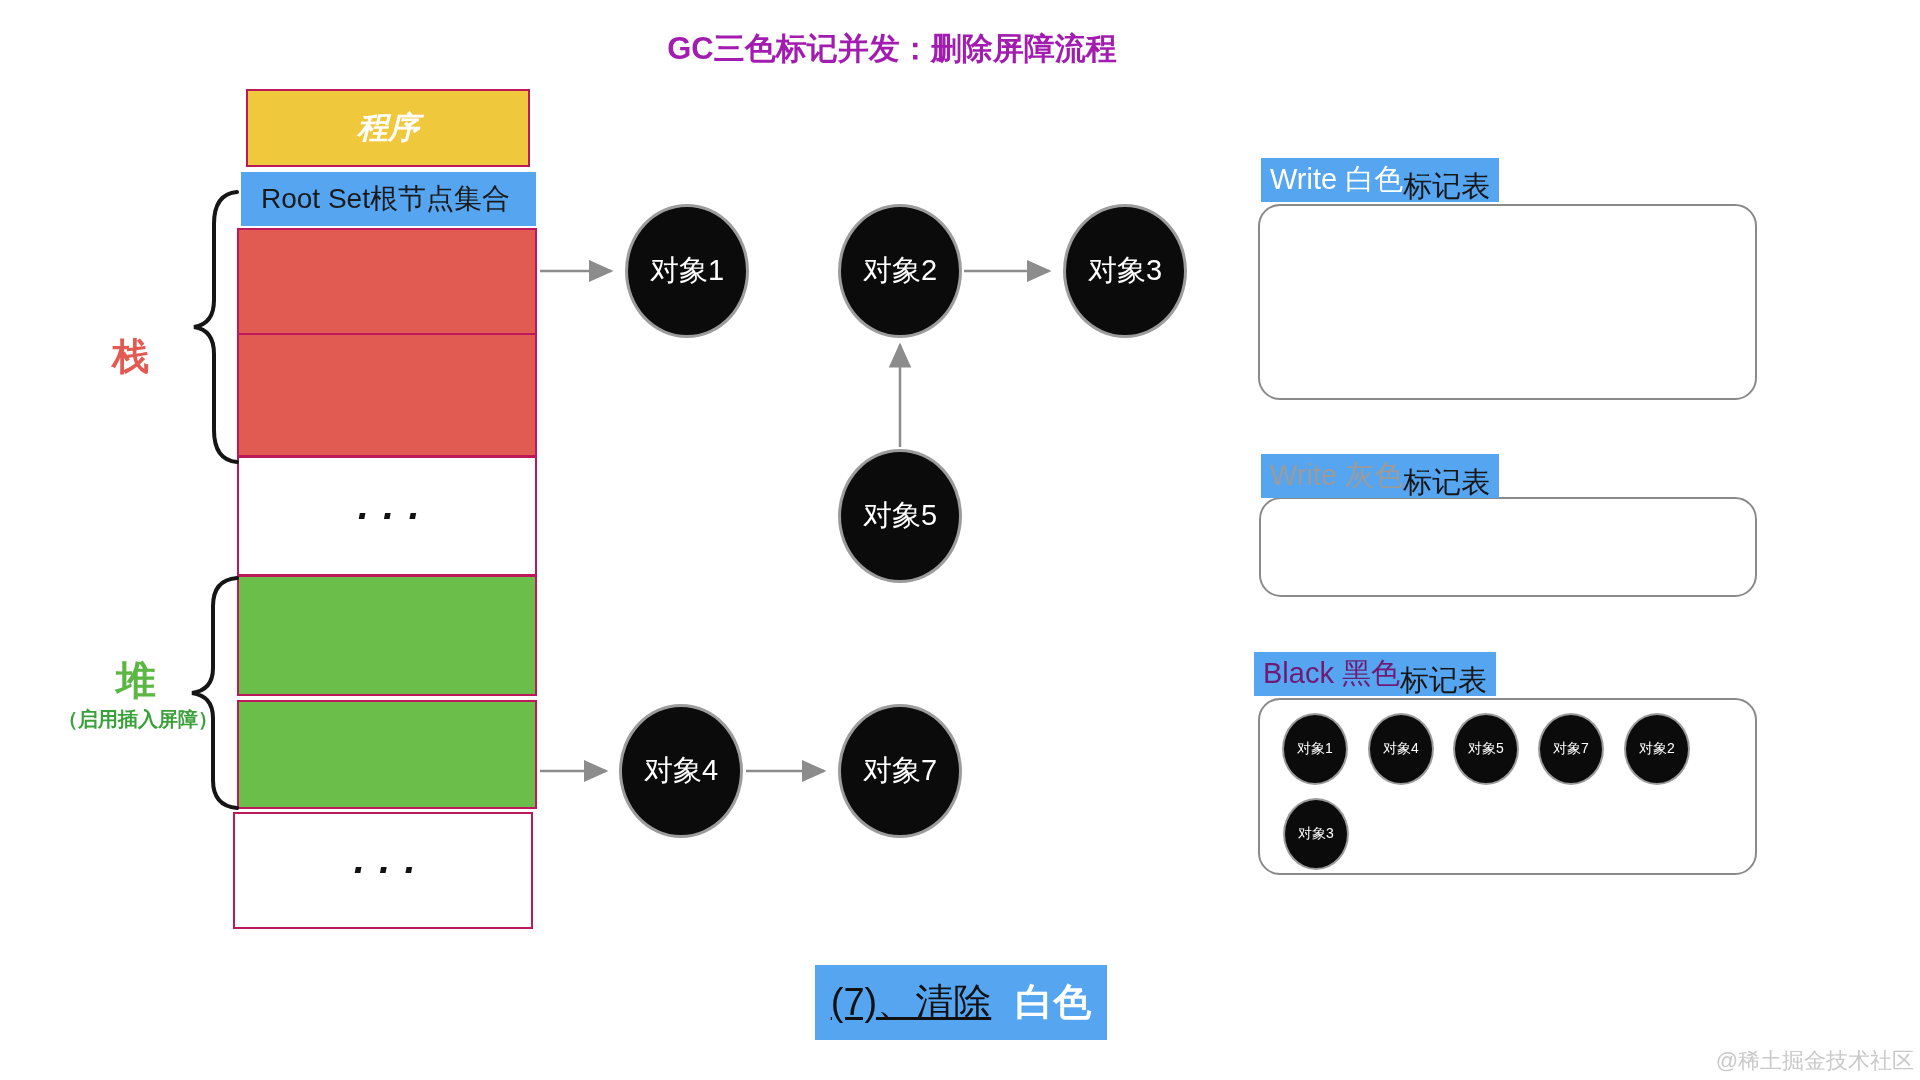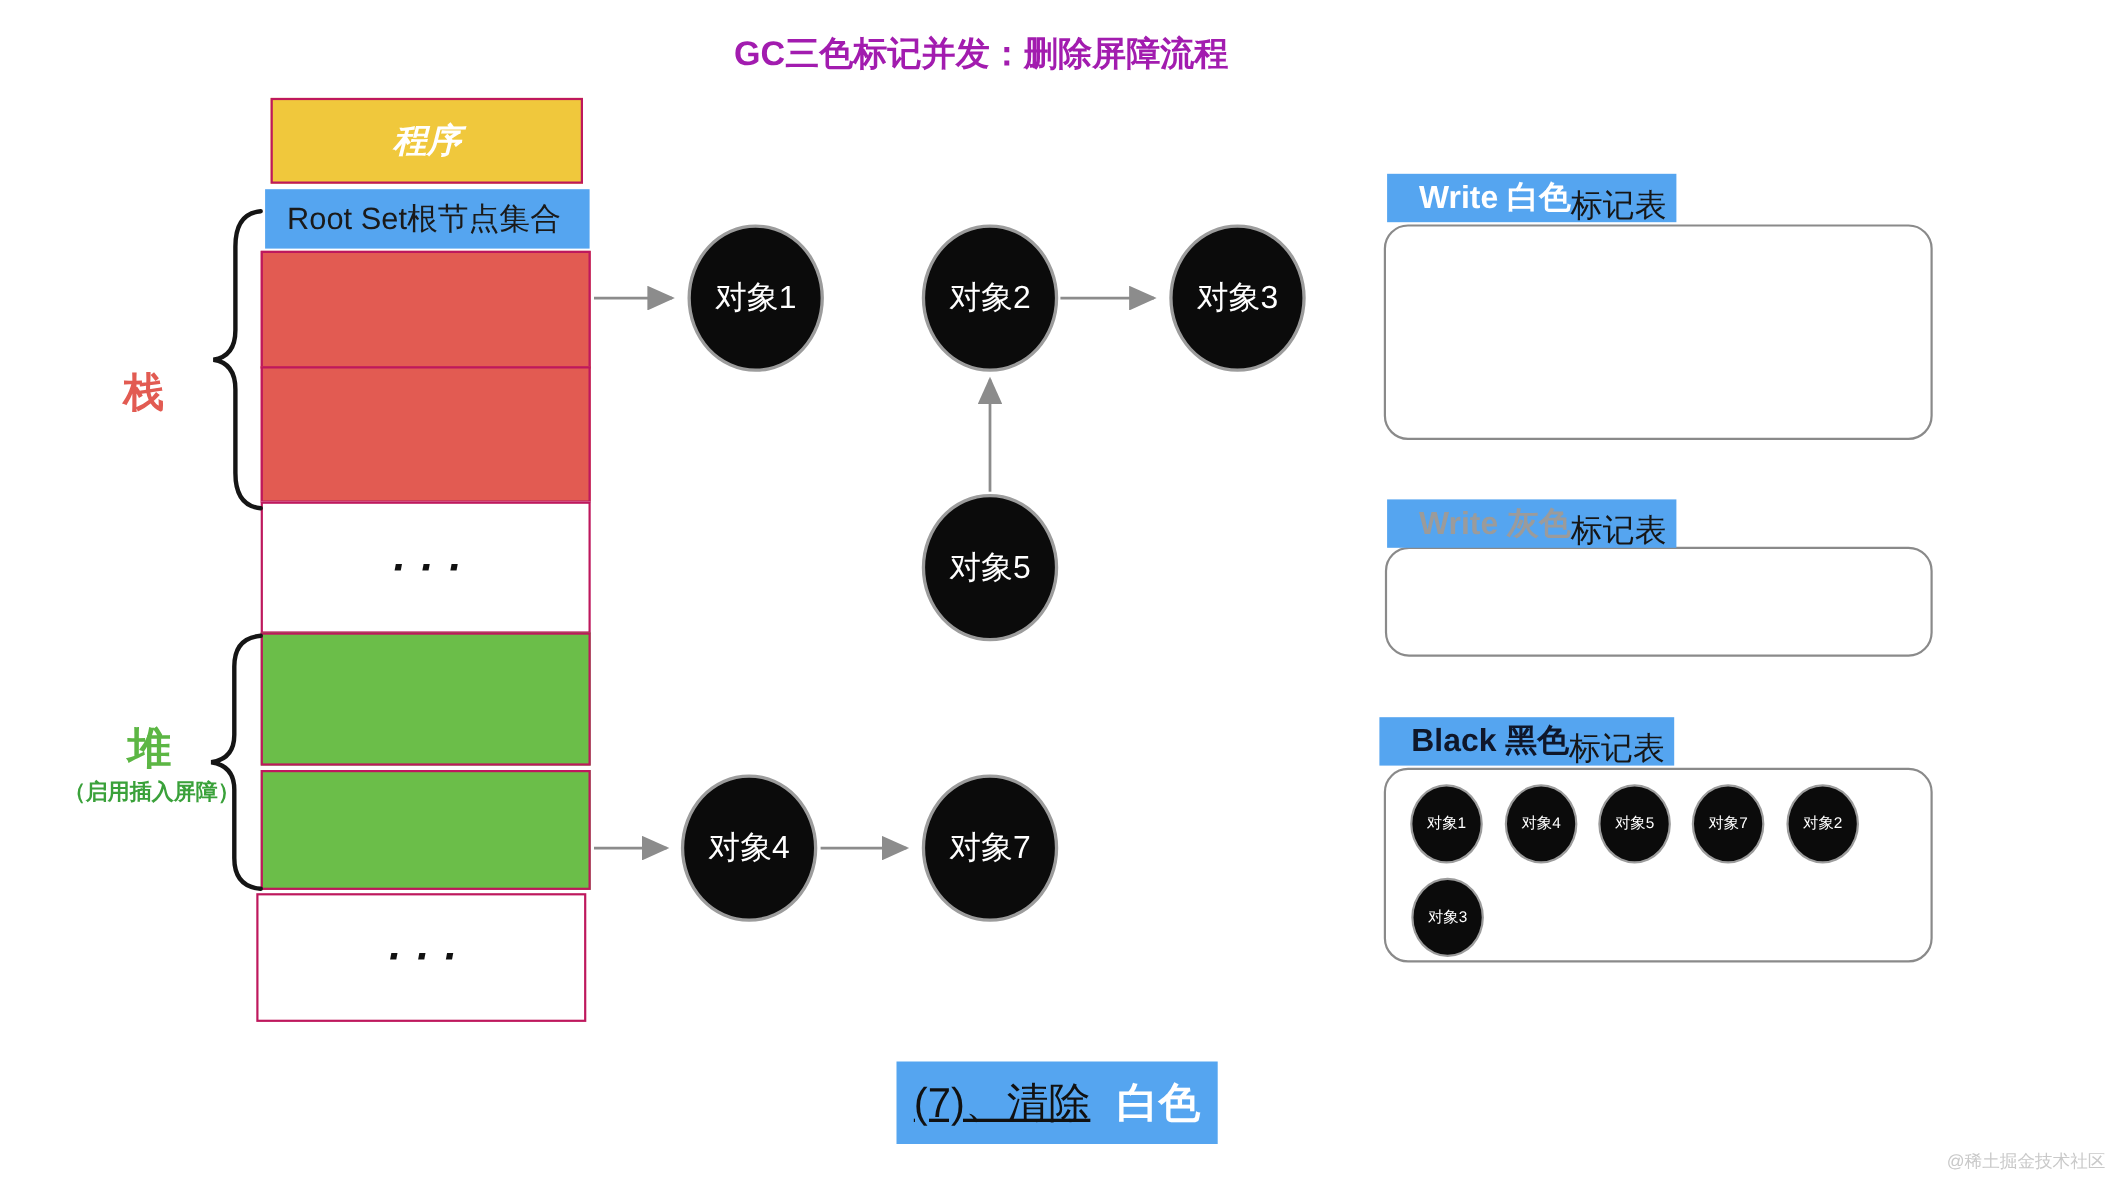--- a/index.html
+++ b/index.html
@@ -43,25 +43,25 @@
     width:124px;height:134px;border-radius:50%;
     background:#0B0B0B;border:3px solid #9c9c9c;box-sizing:border-box;
     display:flex;align-items:center;justify-content:center;
     color:#fff;font-size:29px;white-space:nowrap;
   }
   
   .tbl-label{
     background:#55A5F0;height:44px;display:flex;align-items:center;
     padding:0 9px;font-size:29px;white-space:nowrap;z-index:3;
   }
-  .tbl-label .strong{font-weight:bold;margin-left:20px;}
+  .tbl-label .strong{font-weight:normal;}
   .tbl-label .rest{font-weight:400;color:#161616;margin-top:13px;}
   .write-strong{color:#ffffff;}
   .grey-strong{color:#9B9B9B;}
-  .black-strong{color:#0f172a;}
+  .black-strong{color:#701a75;}
   .tbl-box{
     background:#fff;border:2.5px solid #8a8a8a;border-radius:22px;box-sizing:border-box;z-index:1;
   }
   .write-box{left:1258px;top:204px;width:499px;height:196px;}
   .grey-box{left:1259px;top:497px;width:498px;height:100px;}
   .black-box{left:1258px;top:698px;width:499px;height:177px;}
   .mini{
     position:absolute;width:66px;height:72px;border-radius:50%;
     background:#0B0B0B;border:2.5px solid #9c9c9c;box-sizing:border-box;
     display:flex;align-items:center;justify-content:center;
@@ -69,21 +69,21 @@
   }
   
   .caption{
     left:815px;top:965px;width:292px;height:75px;background:#55A5F0;
     display:flex;align-items:center;justify-content:center;
     font-size:38px;white-space:nowrap;
   }
   .caption .prefix{color:#111;font-weight:500;text-decoration:underline;}
   .caption .hl{color:#fff;font-weight:bold;margin-left:24px;}
   .watermark{
-    right:6px;top:1046px;font-size:16px;color:#C9C9C9;white-space:nowrap;
+    right:6px;top:1046px;font-size:22px;color:#C9C9C9;white-space:nowrap;
   }
   svg.overlay{position:absolute;left:0;top:0;width:1920px;height:1080px;pointer-events:none;z-index:2;}
 </style>
 </head>
 <body>
 
 <div class="abs title">GC三色标记并发：删除屏障流程</div>
 
 <div class="abs memcell program">程序</div>
 <div class="abs rootset">Root Set根节点集合</div>

